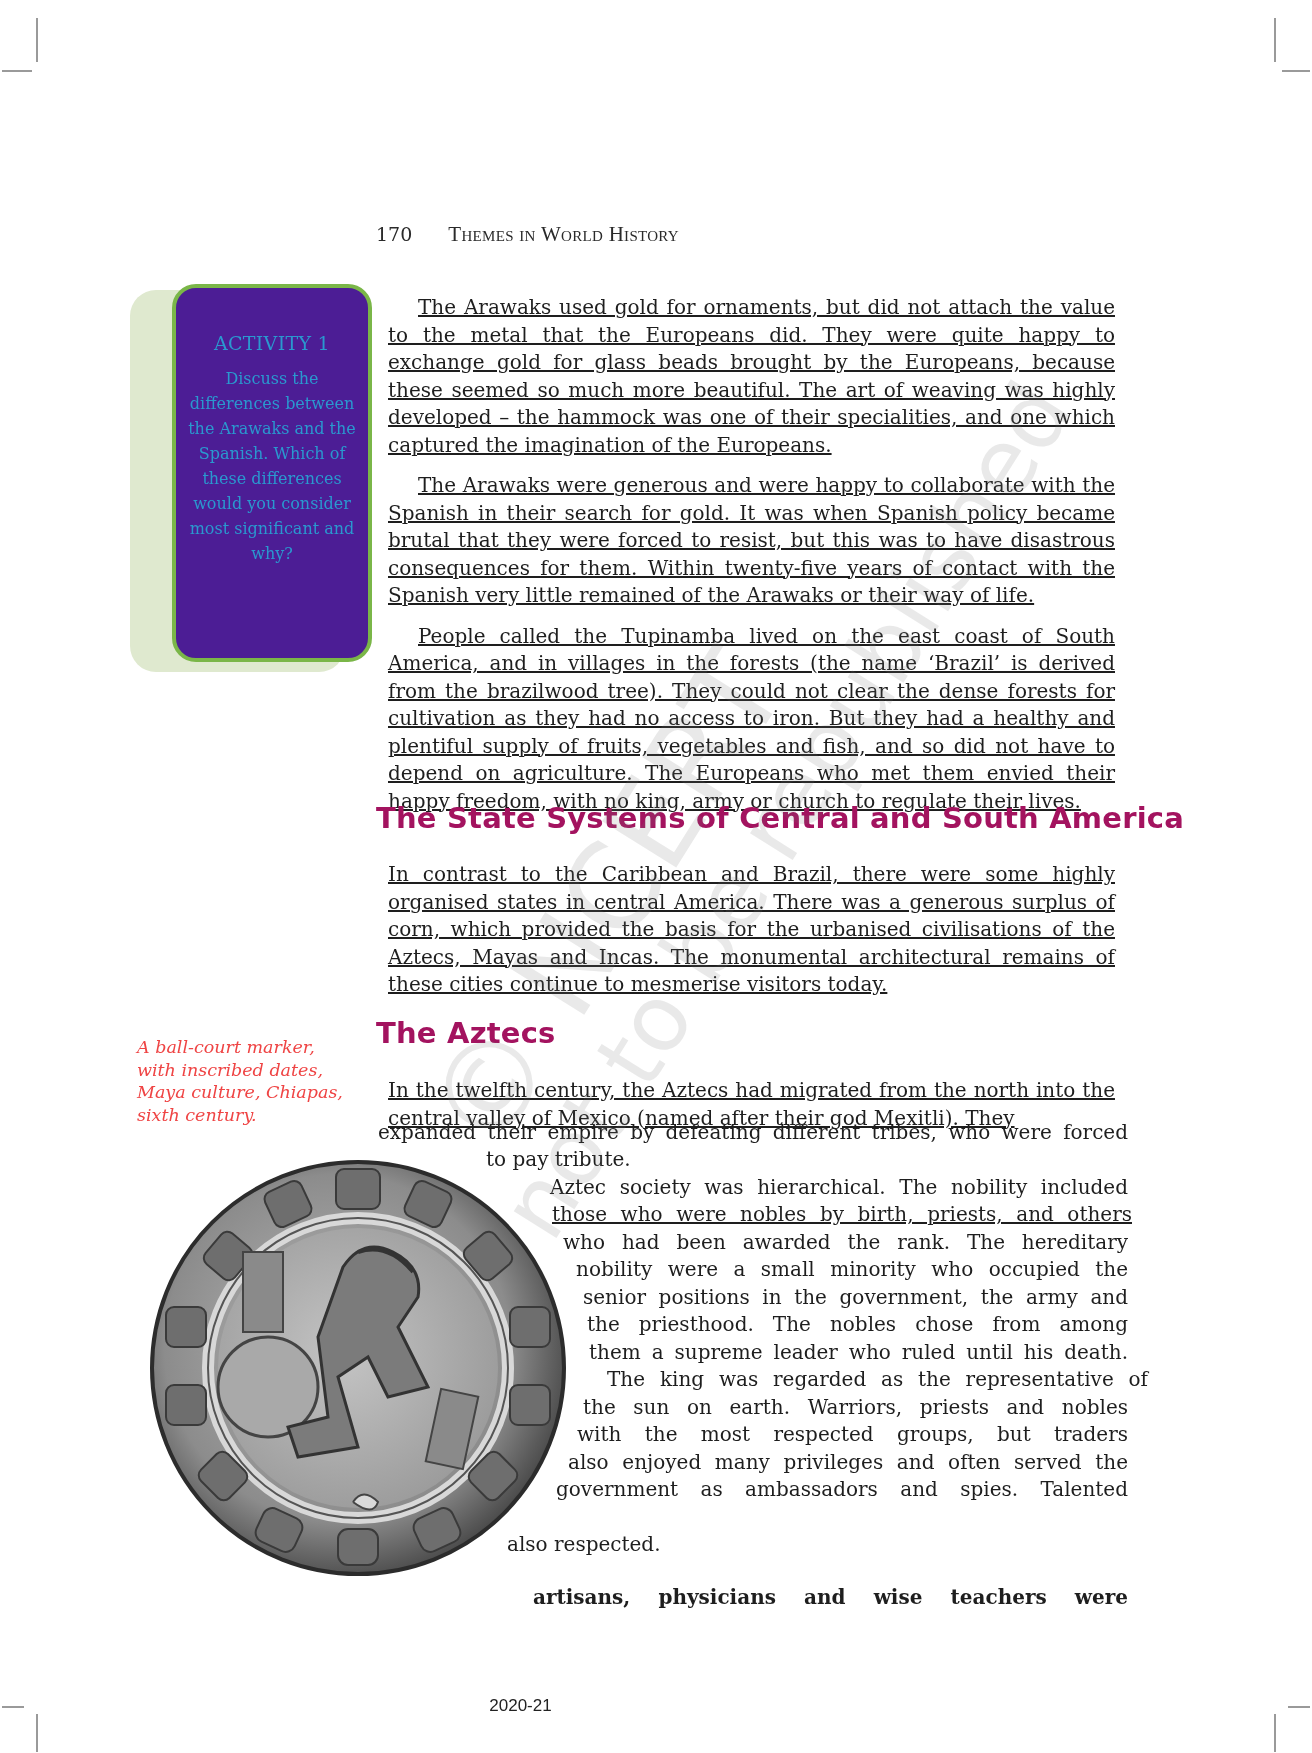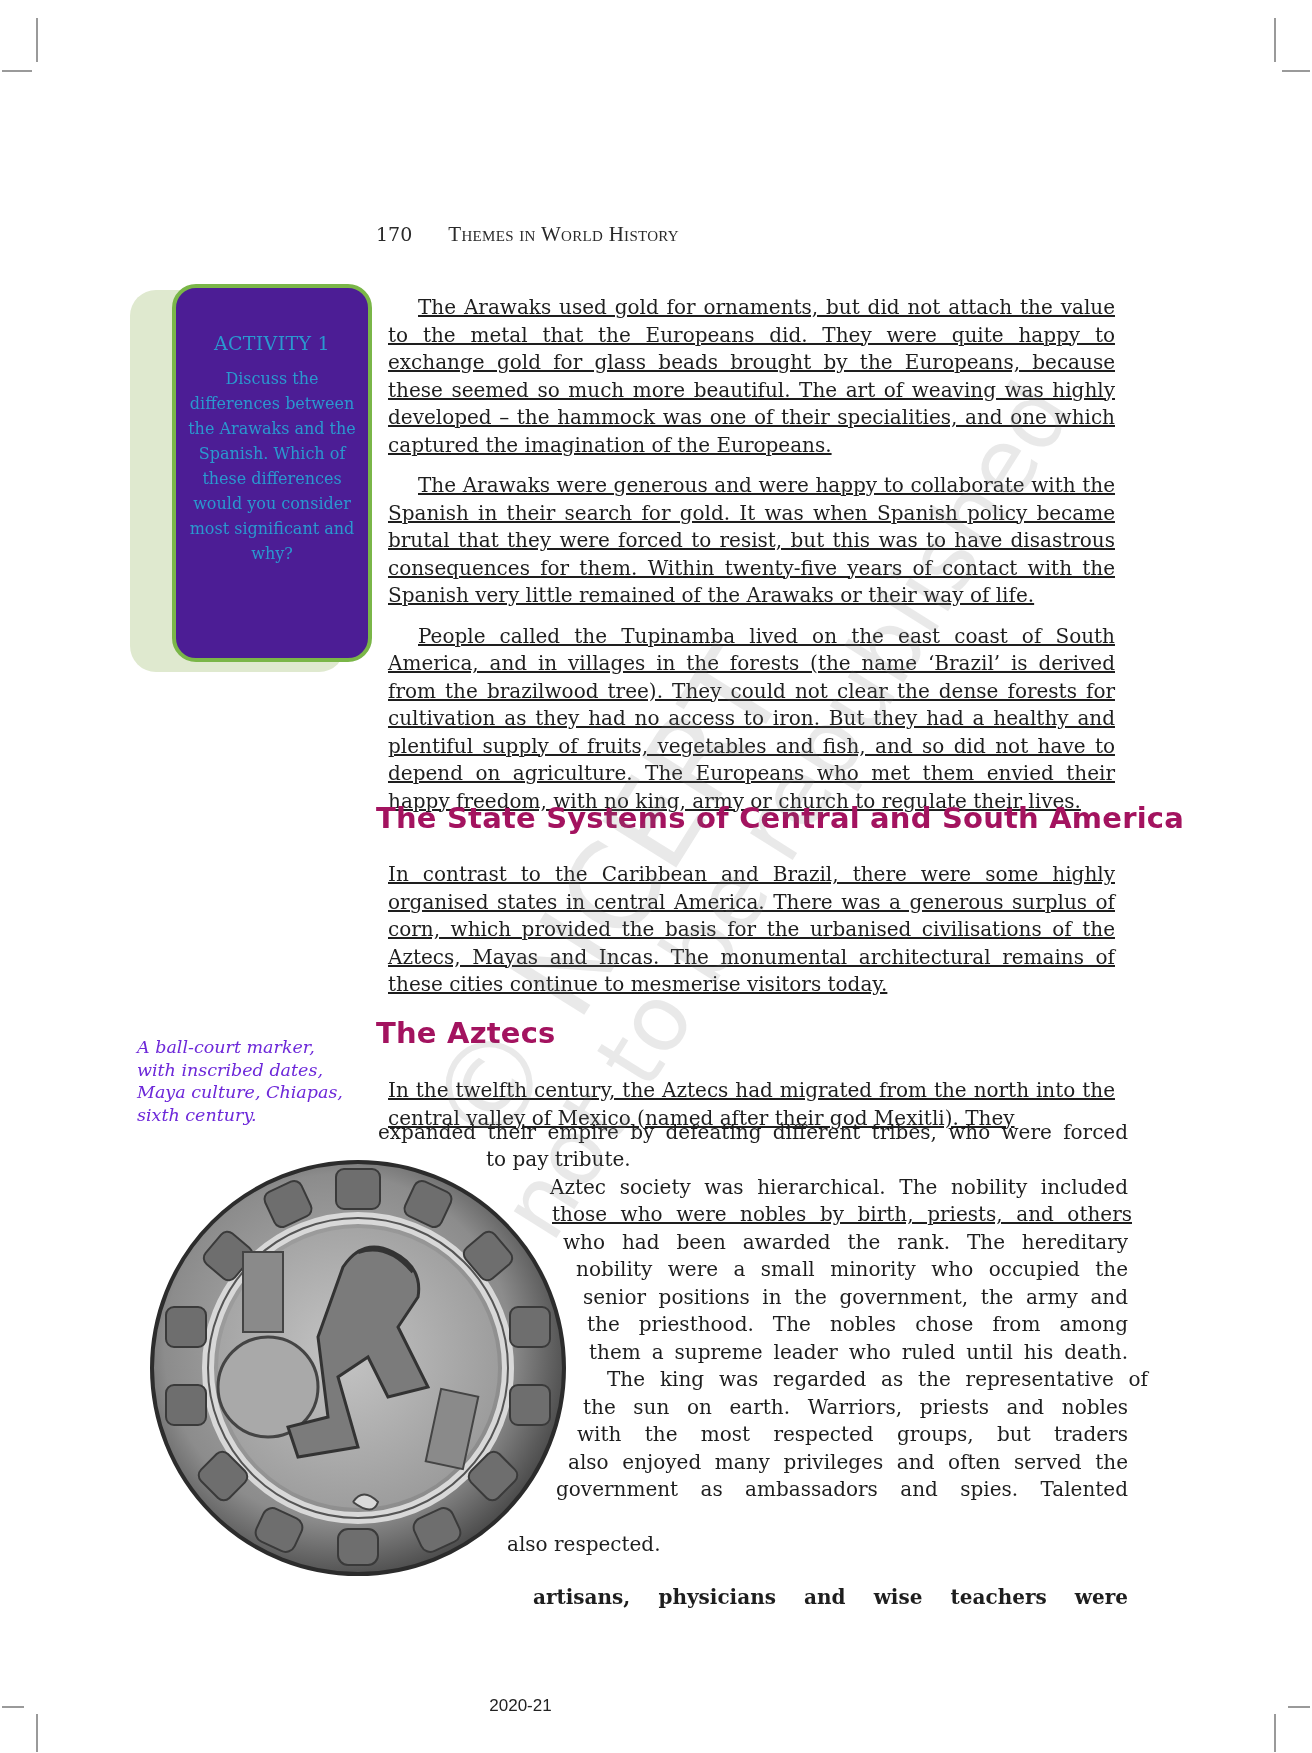--- a/index.html
+++ b/index.html
@@ -38,21 +38,21 @@
   .main p { margin: 13px; text-indent: 30px; text-decoration: underline; }
   .main p.noindent { text-indent: 0; }
   .heading {
     position: absolute; left: 376px;
     font-family: "DejaVu Sans", "Liberation Sans", sans-serif;
     font-weight: bold; color: #a3135f; font-size: 29px; letter-spacing: 0.2px;
     white-space: nowrap;
   }
   .caption {
     position: absolute; left: 137px; top: 1036px; width: 215px;
-    font-style: italic; font-size: 17.5px; line-height: 22.5px; color: #6d28d9;
+    font-style: italic; font-size: 17.5px; line-height: 22.5px; color: #ef4444;
   }
   .wrapline {
     position: absolute; font-size: 20px; line-height: 27.5px; color: #1e1e1e;
     text-align: justify; text-align-last: justify; white-space: nowrap;
   }
   .wrapline.last { text-align-last: left; }
   .marker {
     position: absolute; left: 148px; top: 1157px; width: 420px; height: 422px;
   }
   .watermark {

